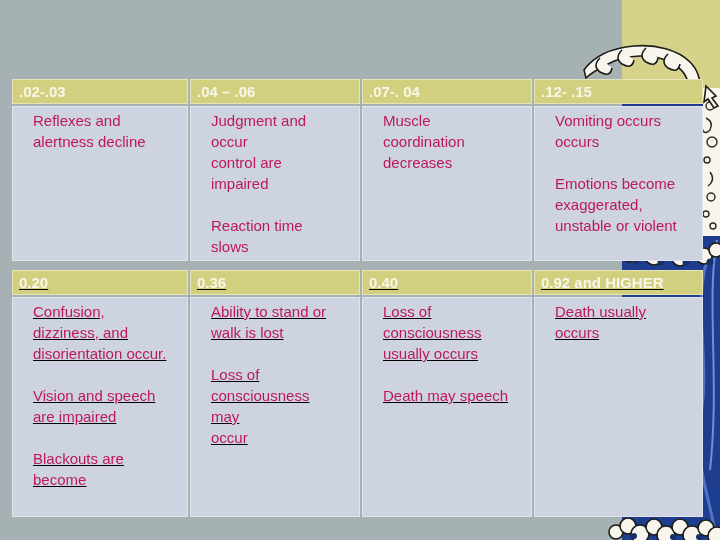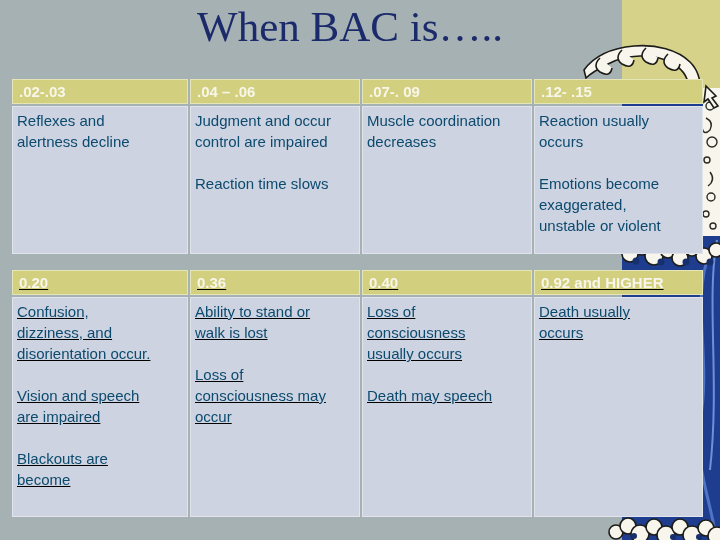--- a/index.html
+++ b/index.html
@@ -39,22 +39,22 @@
   .bac-table th{
     background:var(--header-bg,#d2cf7e);
     color:var(--header-text,#f8f6ea);
     font-size:15px;font-weight:bold;text-align:left;
     height:17px;padding:3px 6px;vertical-align:middle;
     border:1px solid rgba(255,255,252,0.45);
     margin-left:44px;
   }
   .bac-table td{
     background:var(--cell-bg,#cdd3e1);
-    color:#0c4a6e;font-size:15px;line-height:21px;
-    padding:3px 4px;vertical-align:top;
+    color:#be185d;font-size:15px;line-height:21px;
+    padding:3px 20px;vertical-align:top;
     border:1px solid rgba(255,255,255,0.4);
   }
   #low-bac-table td{height:140px;}
   #high-bac-table td{height:212px;}
   .bac-table td p{margin:0 0 21px;white-space:pre-line;}
   .bac-table td p:last-child{margin-bottom:0;}
 </style>
 </head>
 <body>
 
@@ -111,54 +111,53 @@
       <circle class="foam-shape" cx="120" cy="527" r="8"></circle>
       <circle class="foam-shape" cx="132" cy="535" r="9"></circle>
       <circle class="foam-shape" cx="146" cy="528" r="8"></circle>
       <circle class="foam-shape" cx="157" cy="536" r="9"></circle>
       <circle class="foam-dot" cx="74" cy="536" r="3"></circle>
       <circle class="foam-dot" cx="113" cy="537" r="3"></circle>
       <circle class="foam-dot" cx="139" cy="537" r="3"></circle>
     </g>
   </svg>
 
-  <h1 class="slide-title">When BAC is…..</h1>
 
   <table class="bac-table" id="low-bac-table">
     <colgroup>
         <col class="c1">
         <col class="c2">
         <col class="c3">
         <col class="c4">
       </colgroup>
     <thead>
       <tr>
         <th>.02-.03</th>
         <th>.04 – .06</th>
-        <th>.07-. 09</th>
+        <th>.07-. 04</th>
         <th>.12- .15</th>
       </tr>
     </thead>
     <tbody>
       <tr>
         <td>
             <p>Reflexes and
 alertness decline</p>
           </td>
         <td>
             <p>Judgment and occur
 control are impaired</p>
             <p>Reaction time slows</p>
           </td>
         <td>
             <p>Muscle coordination
 decreases</p>
           </td>
         <td>
-            <p>Reaction usually
+            <p>Vomiting occurs
 occurs</p>
             <p>Emotions become
 exaggerated,
 unstable or violent</p>
           </td>
       </tr>
     </tbody>
   </table>
 
   <table class="bac-table" id="high-bac-table">

